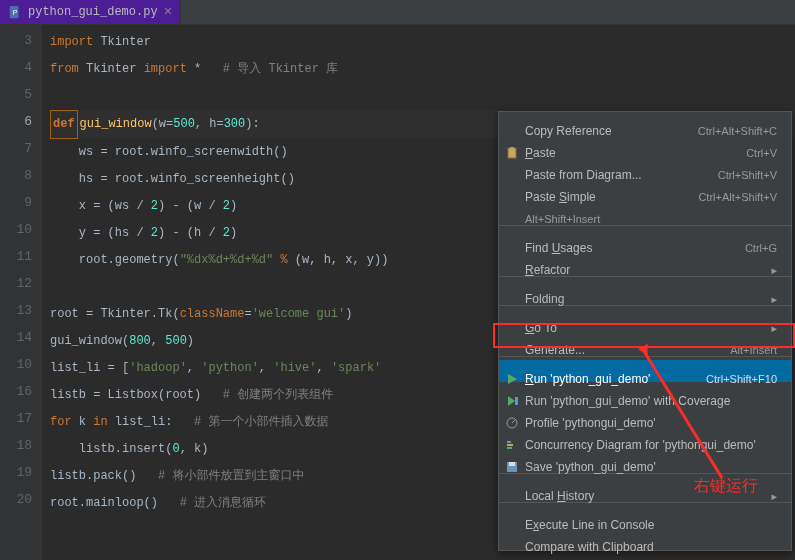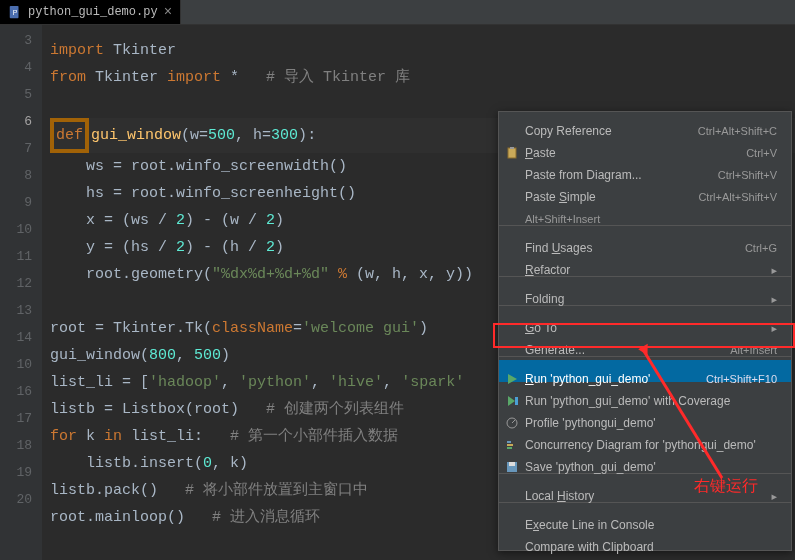--- a/index.html
+++ b/index.html
@@ -16,21 +16,21 @@
   height: 25px;
   background: #3c3f41;
   border-bottom: 1px solid #323232;
   display: flex;
   align-items: center;
 }
 .tab {
   display: flex; align-items: center;
   padding: 0 8px;
   height: 100%;
-  background: #000000;
+  background: #4c1d95;
   border-right: 1px solid #323232;
   gap: 6px;
 }
 .tab-icon { width: 14px; height: 14px; }
 .tab-label { font-size: 12px; color: #bbbbbb; }
 .tab-close { color: #888; font-size: 14px; cursor: pointer; }
 .editor {
   display: flex;
   height: calc(100% - 25px);
 }
@@ -41,38 +41,39 @@
   padding-right: 10px;
   color: #606366;
   font-size: 13px;
   line-height: 27px;
   padding-top: 2px;
   user-select: none;
 }
 .gutter .hl { color: #a4a3a3; }
 .code {
   flex: 1;
-  padding-top: 12px;
+  padding-top: 4px;
   padding-left: 8px;
   line-height: 27px;
   white-space: pre;
-  font-size: 15px;
+  font-size: 12px;
 }
 .kw { color: #cc7832; font-weight: normal; }
 .fn { color: #ffc66d; }
 .str { color: #6a8759; }
 .num { color: #5eead4; }
 .cmt { color: #808080; }
 .op { color: #a9b7c6; }
 .param { color: #cc7832; }
 .def-box {
   display:inline-block;
-  border:4px solid #a16207;
+  border:1px solid #a16207;
   padding: 0 2px;
   margin-right: 2px;
+  font-weight: bold;
 }
 
 .context-menu {
   position: absolute;
   top: 111px;
   left: 498px;
   width: 294px;
   background: #3c3f41;
   border: 1px solid #555;
   box-shadow: 0 2px 8px rgba(0,0,0,.5);

